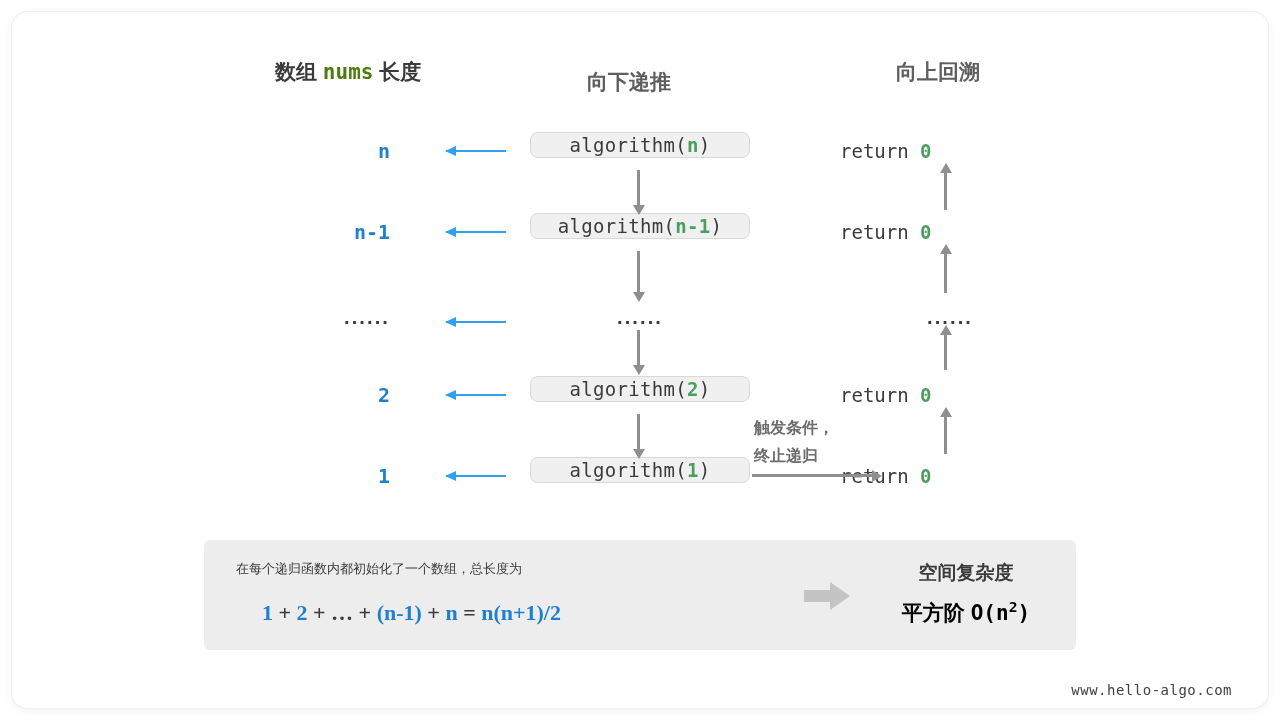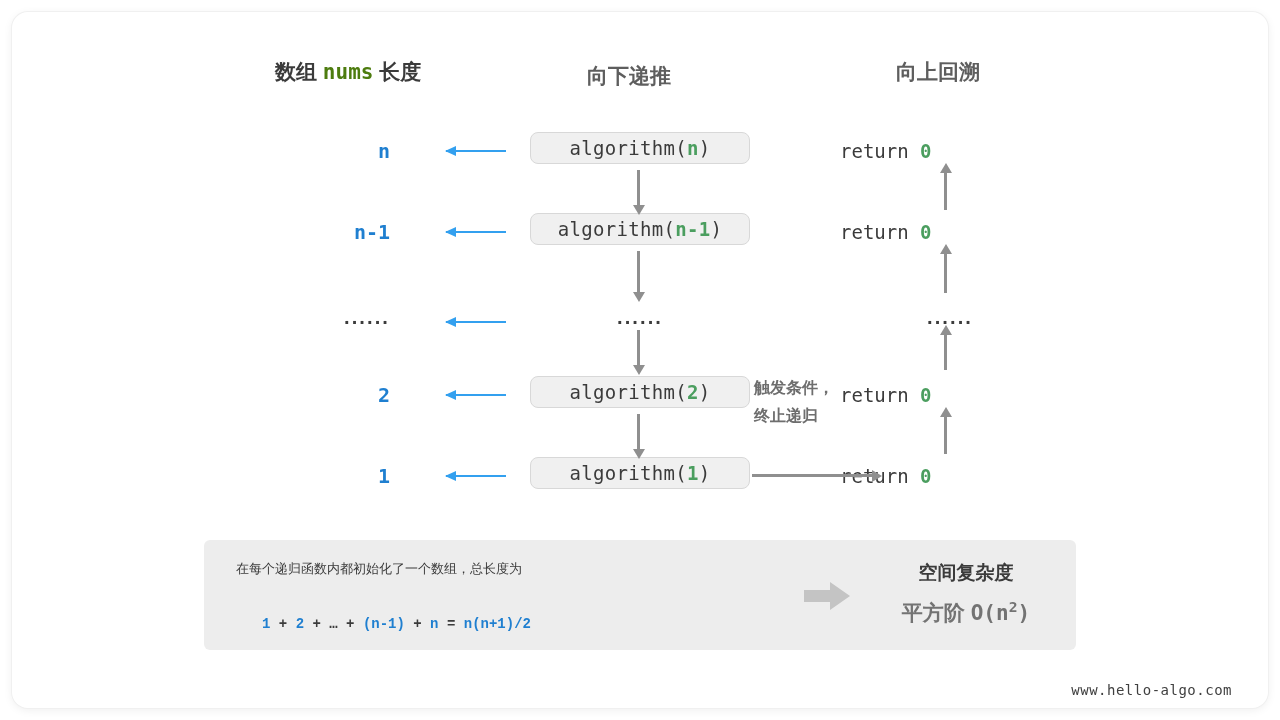--- a/index.html
+++ b/index.html
@@ -43,21 +43,21 @@
     left: 275px;
     top: 58px;
     color: #3b3b3b;
   }
   .hdr-left .nums-token {
     color: #4d7c0f;
     font-family: "DejaVu Sans Mono", monospace;
     font-weight: bold;
     font-size: 21px;
   }
-  .hdr-mid { left: 587px; top: 62px; }
+  .hdr-mid { left: 587px; top: 68px; }
   .hdr-right { left: 896px; top: 58px; }
 
   
   .row {
     position: absolute;
     left: 0;
     width: 1280px;
     height: 40px;
   }
   .len-cell {
@@ -102,21 +102,21 @@
     border-top: 5px solid transparent;
     border-bottom: 5px solid transparent;
     border-right: 11px solid #33a0ef;
   }
 
   
   .call-box {
     position: absolute;
     left: 530px;
     width: 220px;
-    height: 32px;
+    height: 26px;
     box-sizing: border-box;
     background: #f0f0f0;
     border: 1px solid #d8d8d8;
     border-radius: 8px;
     font-family: "DejaVu Sans Mono", monospace;
     font-size: 19px;
     color: #3b3b3b;
     display: flex;
     align-items: center;
     justify-content: center;
@@ -214,21 +214,21 @@
     height: 0;
     border-top: 6px solid transparent;
     border-bottom: 6px solid transparent;
     border-left: 10px solid #8f8f8f;
   }
 
   
   .annotation {
     position: absolute;
     left: 754px;
-    top: 374px;
+    top: 414px;
     width: 120px;
     font-size: 16px;
     font-weight: bold;
     color: #6e6e6e;
     line-height: 28px;
   }
 
   
   .summary {
     position: absolute;
@@ -243,23 +243,23 @@
     position: absolute;
     left: 32px;
     top: 20px;
     font-size: 13px;
     color: #3b3b3b;
     white-space: nowrap;
   }
   .sum-formula {
     position: absolute;
     left: 58px;
-    top: 76px;
-    font-family: Liberation Mono, monospace;
-    font-size: 14px;
+    top: 60px;
+    font-family: Liberation Serif, serif;
+    font-size: 22px;
     font-weight: bold;
     color: #1f7fd0;
     white-space: nowrap;
   }
   .sum-formula .op { color: #3b3b3b; }
   .fat-arrow {
     position: absolute;
     left: 600px;
     top: 42px;
     width: 46px;
@@ -277,21 +277,21 @@
     white-space: nowrap;
   }
   .sum-right-val {
     position: absolute;
     left: 672px;
     top: 58px;
     width: 180px;
     text-align: center;
     font-size: 21px;
     font-weight: bold;
-    color: #737373;
+    color: #000000;
     white-space: nowrap;
   }
   .sum-right-val .mono {
     font-family: "DejaVu Sans Mono", monospace;
   }
   .sum-right-val sup { font-size: 0.7em; }
 
   
   .watermark {
     position: absolute;

